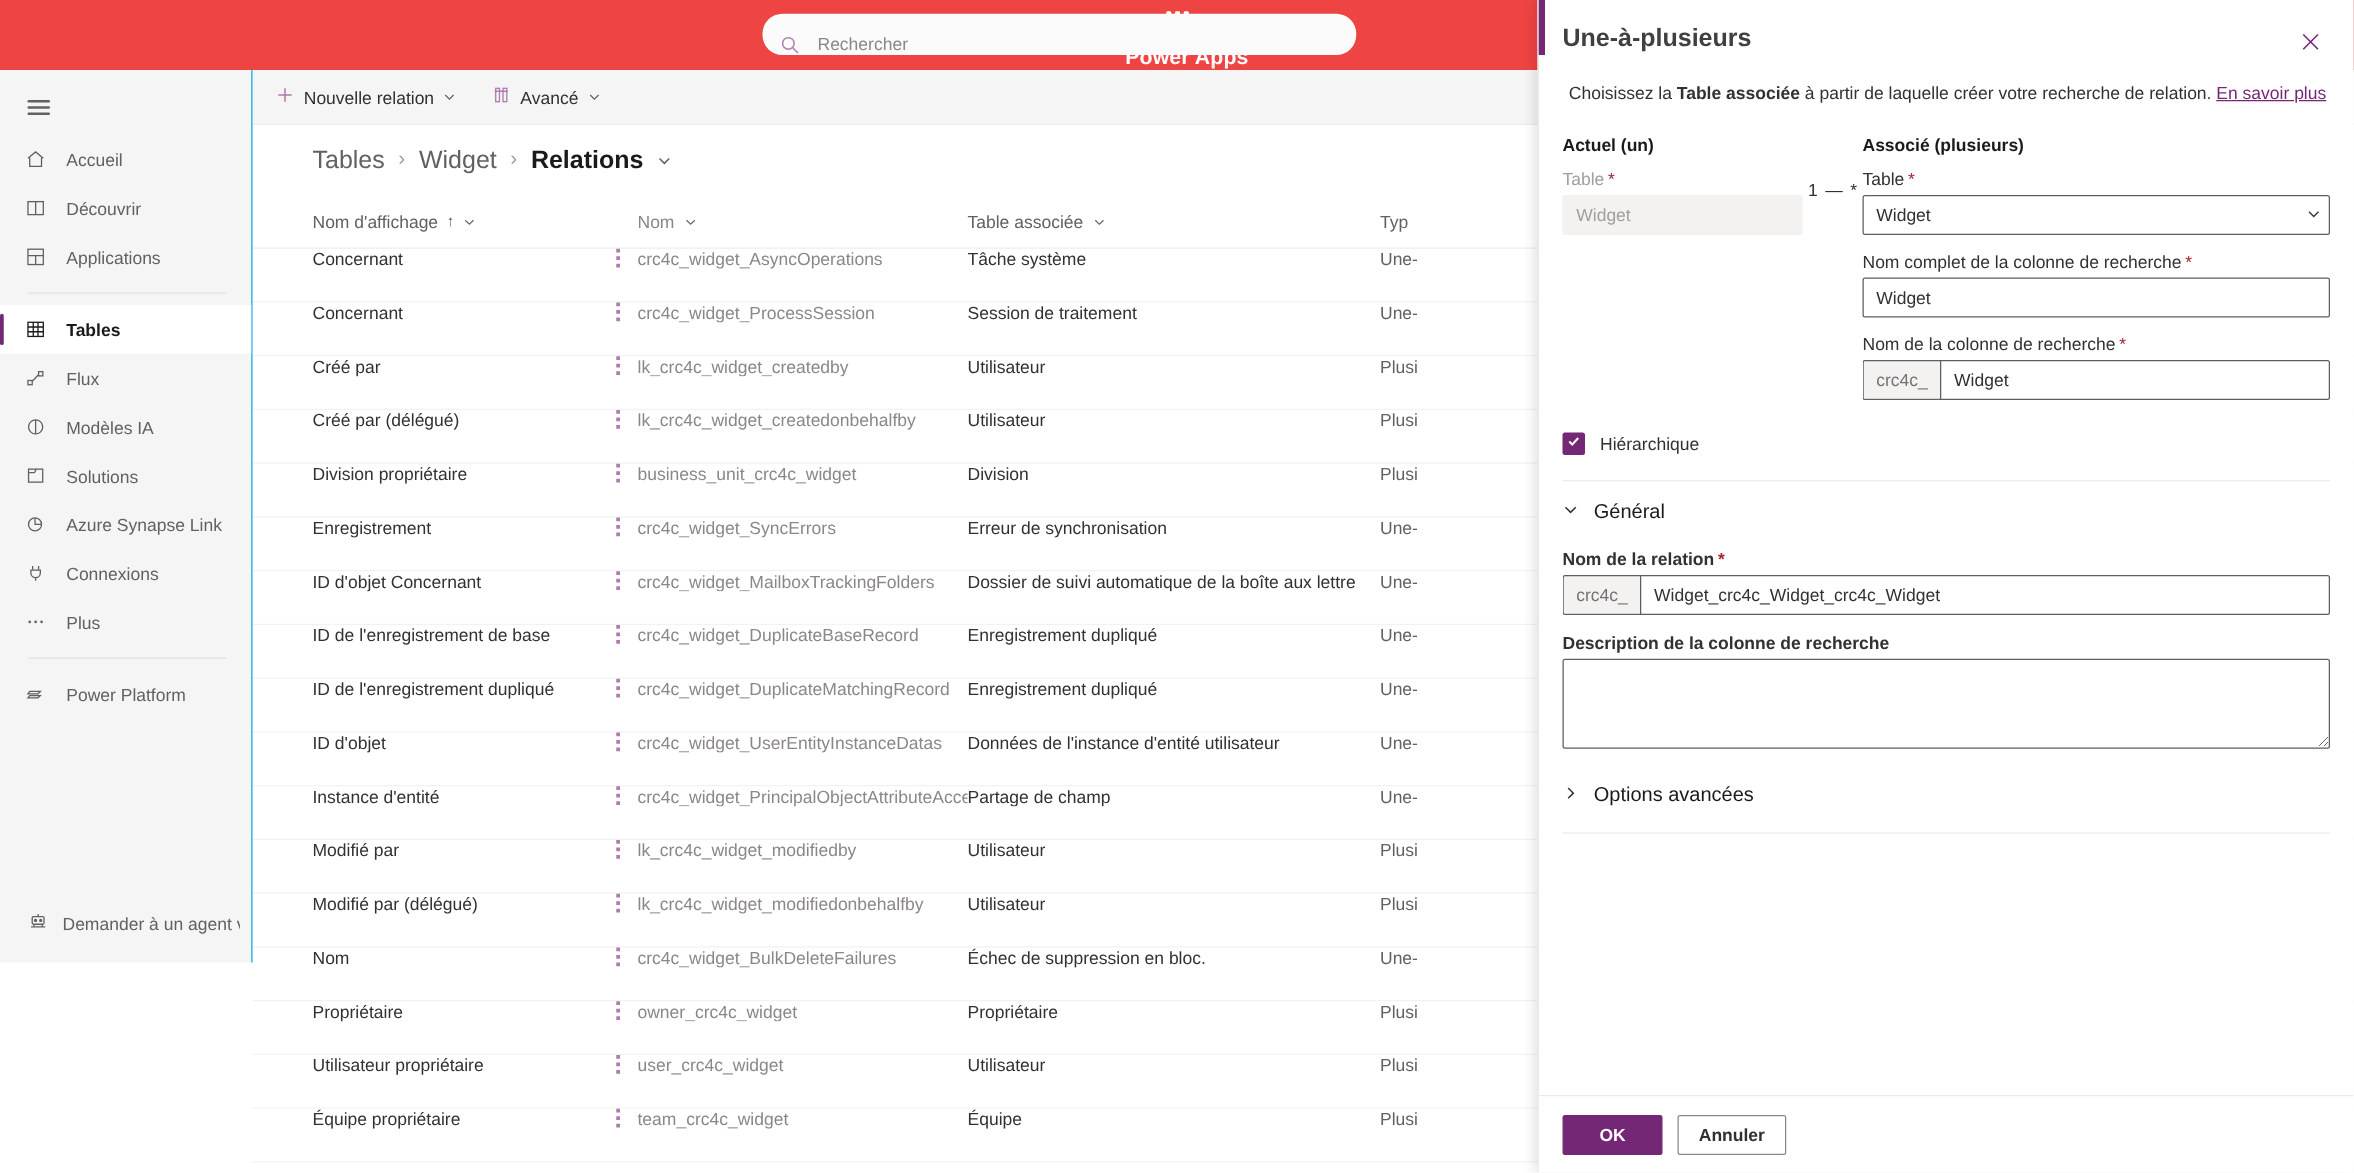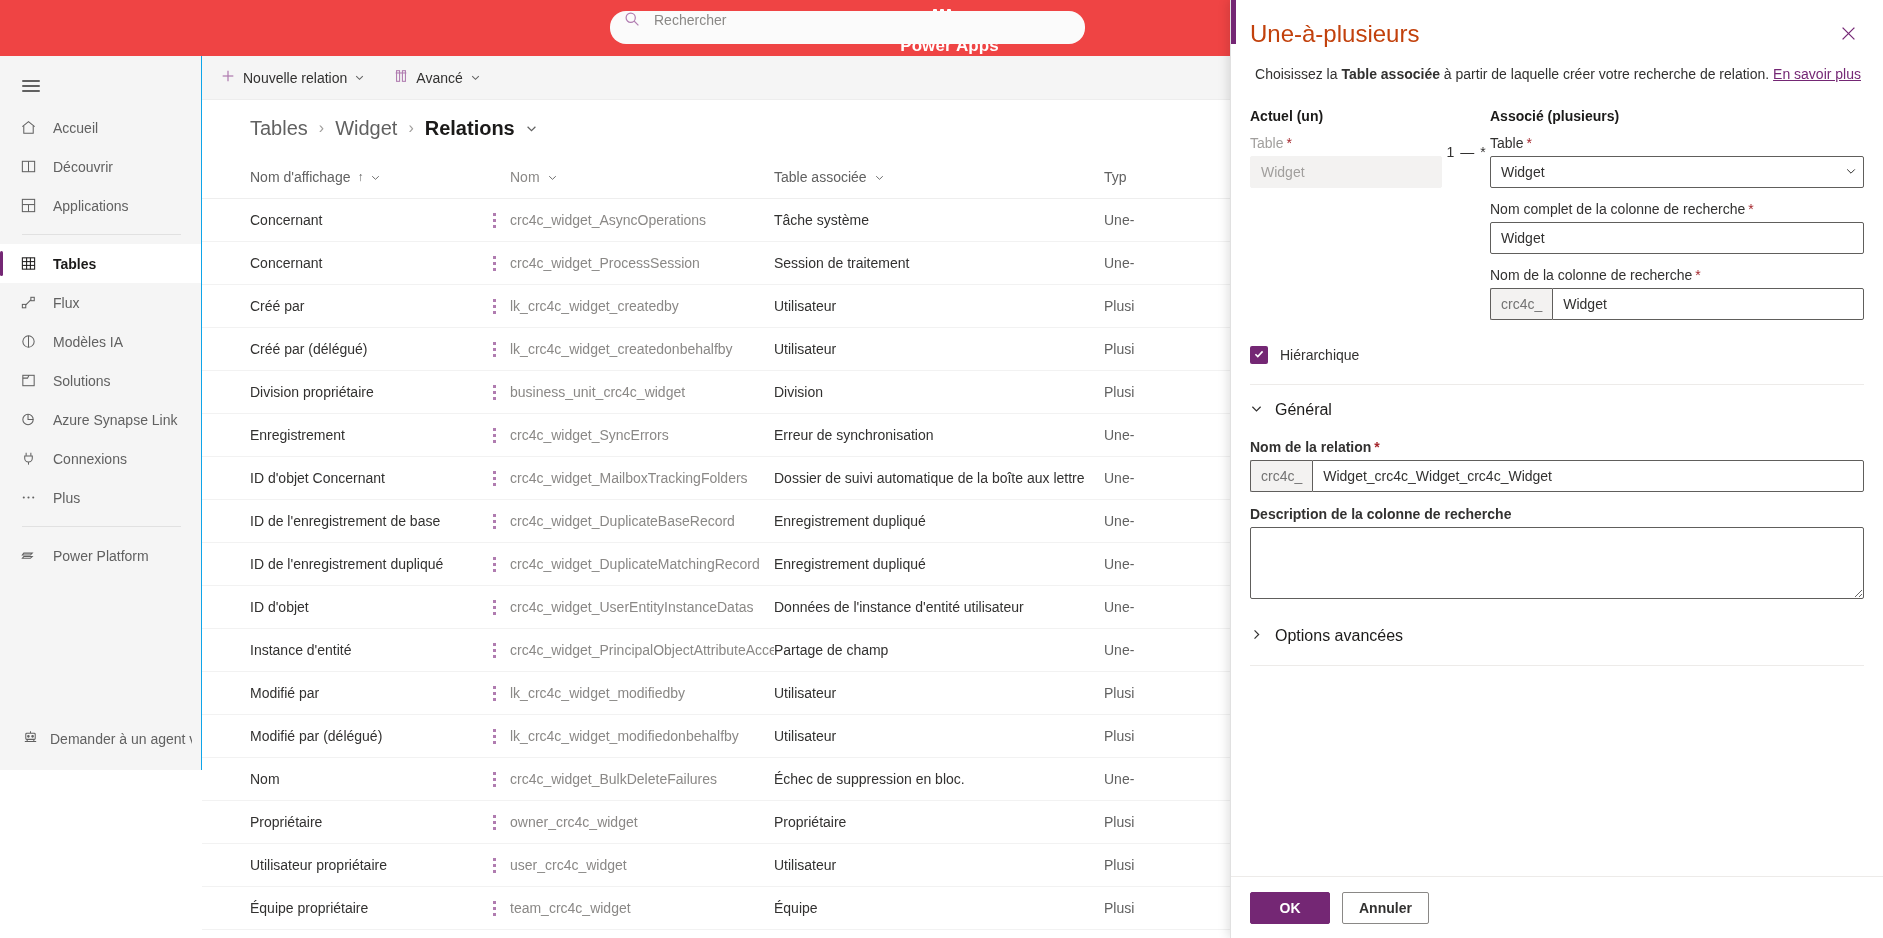--- a/index.html
+++ b/index.html
@@ -33,21 +33,21 @@
   }
   .waffle-grid i { background: #fff; width: 4px; height: 4px; border-radius: 1px; display:block; }
   .brand {
     color: #ffffff; font-size: 17px; font-weight: bold;
     margin-left: 16px; letter-spacing: .1px; cursor: pointer;
   }
   .search-wrap {
     position: absolute; left: 610px; top: 11px;
     width: 475px; height: 33px;
     background: #fbfbfb; border-radius: 16px;
-    display: flex; align-items: flex-start;
+    display: flex; align-items: flex-end;
   }
   .search-ico { margin-left: 14px; display: flex; align-items: center; }
   .search-input {
     border: none; outline: none; background: transparent;
     font-family: "Liberation Sans", sans-serif; font-size: 14px;
     color: #5d5a58; margin-left: 12px; width: 380px;
   }
   .search-input::placeholder { color: #8a8886; }
 
   
@@ -120,21 +120,21 @@
     display: flex; align-items: center; height: 43px;
     padding-left: 48px; font-size: 14px; color: #616161;
     border-bottom: 1px solid #eeeeee;
   }
   .grid-head .col { display:flex; align-items:center; cursor:pointer; }
   .grid-head .col .hd-label { white-space: nowrap; }
   .sort-arrow { margin-left: 7px; font-size: 12px; color:#616161; }
   .hd-chev { margin-left: 7px; display:inline-flex; align-items:center; }
 
   .grid-row {
-    display: flex; align-items: center; height: 43px;
+    display: flex; height: 43px;
     padding-left: 48px; font-size: 14px; color: #323130;
     border-bottom: 1px solid #f2f2f2; cursor: pointer;
   }
   .col-name  { width: 228px; flex: 0 0 228px; }
   .col-dots  { width: 32px; flex: 0 0 32px; display:flex; justify-content:center; }
   .col-logical { width: 264px; flex: 0 0 264px; color:#8a8886; }
   .col-table { width: 330px; flex: 0 0 330px; }
   .col-type  { width: 140px; flex: 0 0 140px; color:#616161; }
   .cell-txt { white-space: nowrap; overflow: hidden; text-overflow: clip; display:block; }
   .dots-v { display:flex; flex-direction:column; gap:3px; align-items:center; }
@@ -148,21 +148,21 @@
     border-left: 1px solid #e1e1e1;
   }
   .panel::before {
     content:""; position:absolute; left:0; top:0; width:5px; height:44px;
     background:#742774;
   }
   .panel-head {
     display:flex; align-items:flex-start; justify-content:space-between;
     padding: 20px 20px 0 19px;
   }
-  .panel-title { font-size: 24px; color:#c2410c; font-weight: normal; }
+  .panel-title { font-size: 20px; color:#404040; font-weight: bold; }
   .panel-close {
     width: 30px; height: 30px; display:flex; align-items:center; justify-content:center;
     cursor:pointer; color:#742774; font-size:18px; line-height:1;
     margin-top: -2px;
   }
   .panel-desc {
     padding: 16px 22px 0 19px; font-size: 14px; color:#323130; line-height: 1.45; text-align: right;
   }
   .panel-desc b { font-weight: bold; }
   .panel-desc a { color:#742774; text-decoration: underline; }

